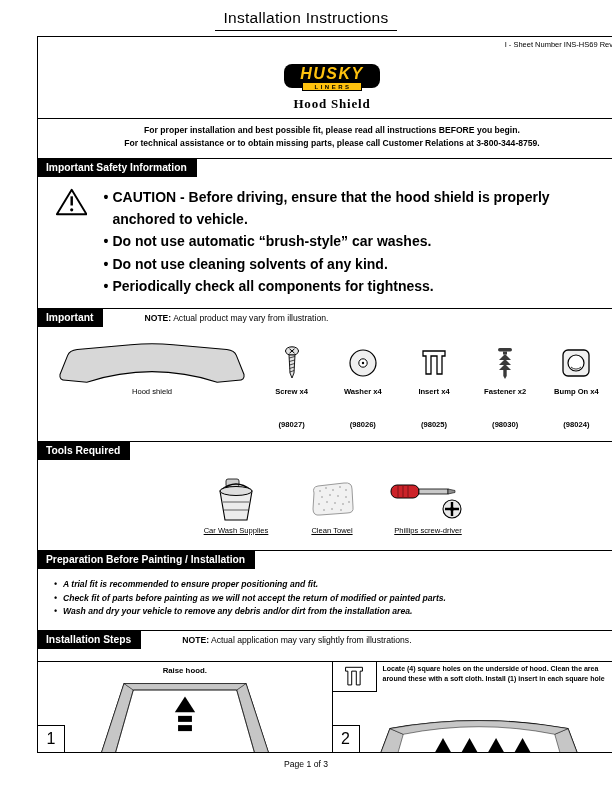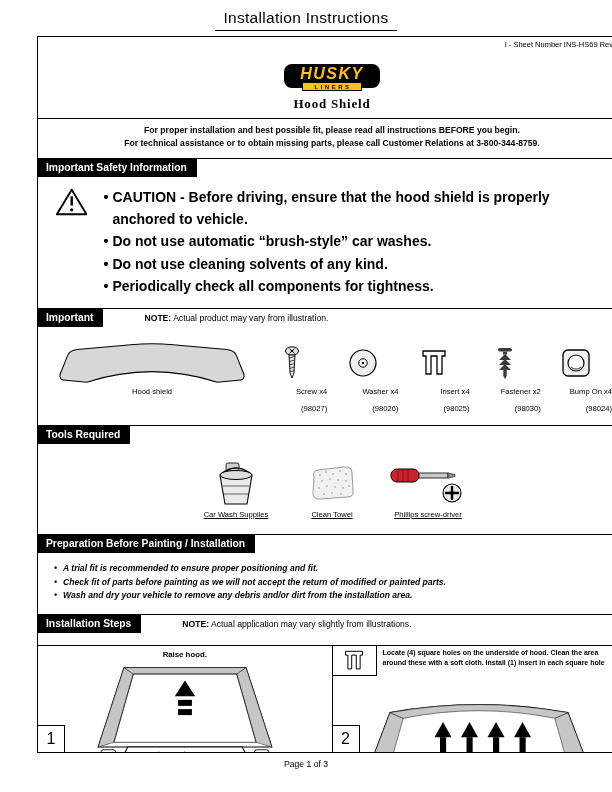--- a/index.html
+++ b/index.html
@@ -41,24 +41,24 @@
   .head-note { font-size: 8.6px; margin-left: 8px; }
   .head-note .nlabel { font-weight: bold; margin-left: 33px; }
 
   .safety-body { display: flex; align-items: flex-start; gap: 16px; padding: 9px 12px 10px 18px; }
   .bullets { list-style: none; font-size: 14px; font-weight: bold; line-height: 1.6; }
   .bullets li { padding-left: 9px; position: relative; }
   .bullets li::before { content: "•"; position: absolute; left: 0; }
 
   .contents-row { display: flex; align-items: flex-start; padding: 12px 14px 12px 10px; }
   .hood-col { width: 208px; text-align: center; }
-  .part-col { flex: 1; text-align: right; }
+  .part-col { flex: 1; text-align: center; font-weight: bold; }
   .icon-area { height: 48px; display: flex; align-items: center; justify-content: center; }
   .ilabel { font-size: 7.6px; }
-  .ipart { font-size: 7.6px; margin-top: 8px; }
+  .ipart { font-size: 7.6px; margin-top: 24px; }
 
   .tools-row { display: flex; justify-content: center; padding: 12px 0 14px; text-decoration: underline; }
   .tool-col { width: 96px; text-align: center; }
   .tool-icon { height: 54px; display: flex; align-items: center; justify-content: center; }
   .tool-label { font-size: 7.6px; line-height: 1.35; }
 
   .prep-body { padding: 9px 16px 11px; font-style: italic; }
   .prep-body .bullets { font-size: 8.6px; }
 
   .steps-wrap { flex: 1; display: flex; border-top: 1.6px solid #000; min-height: 0; margin-top: 12px; }

